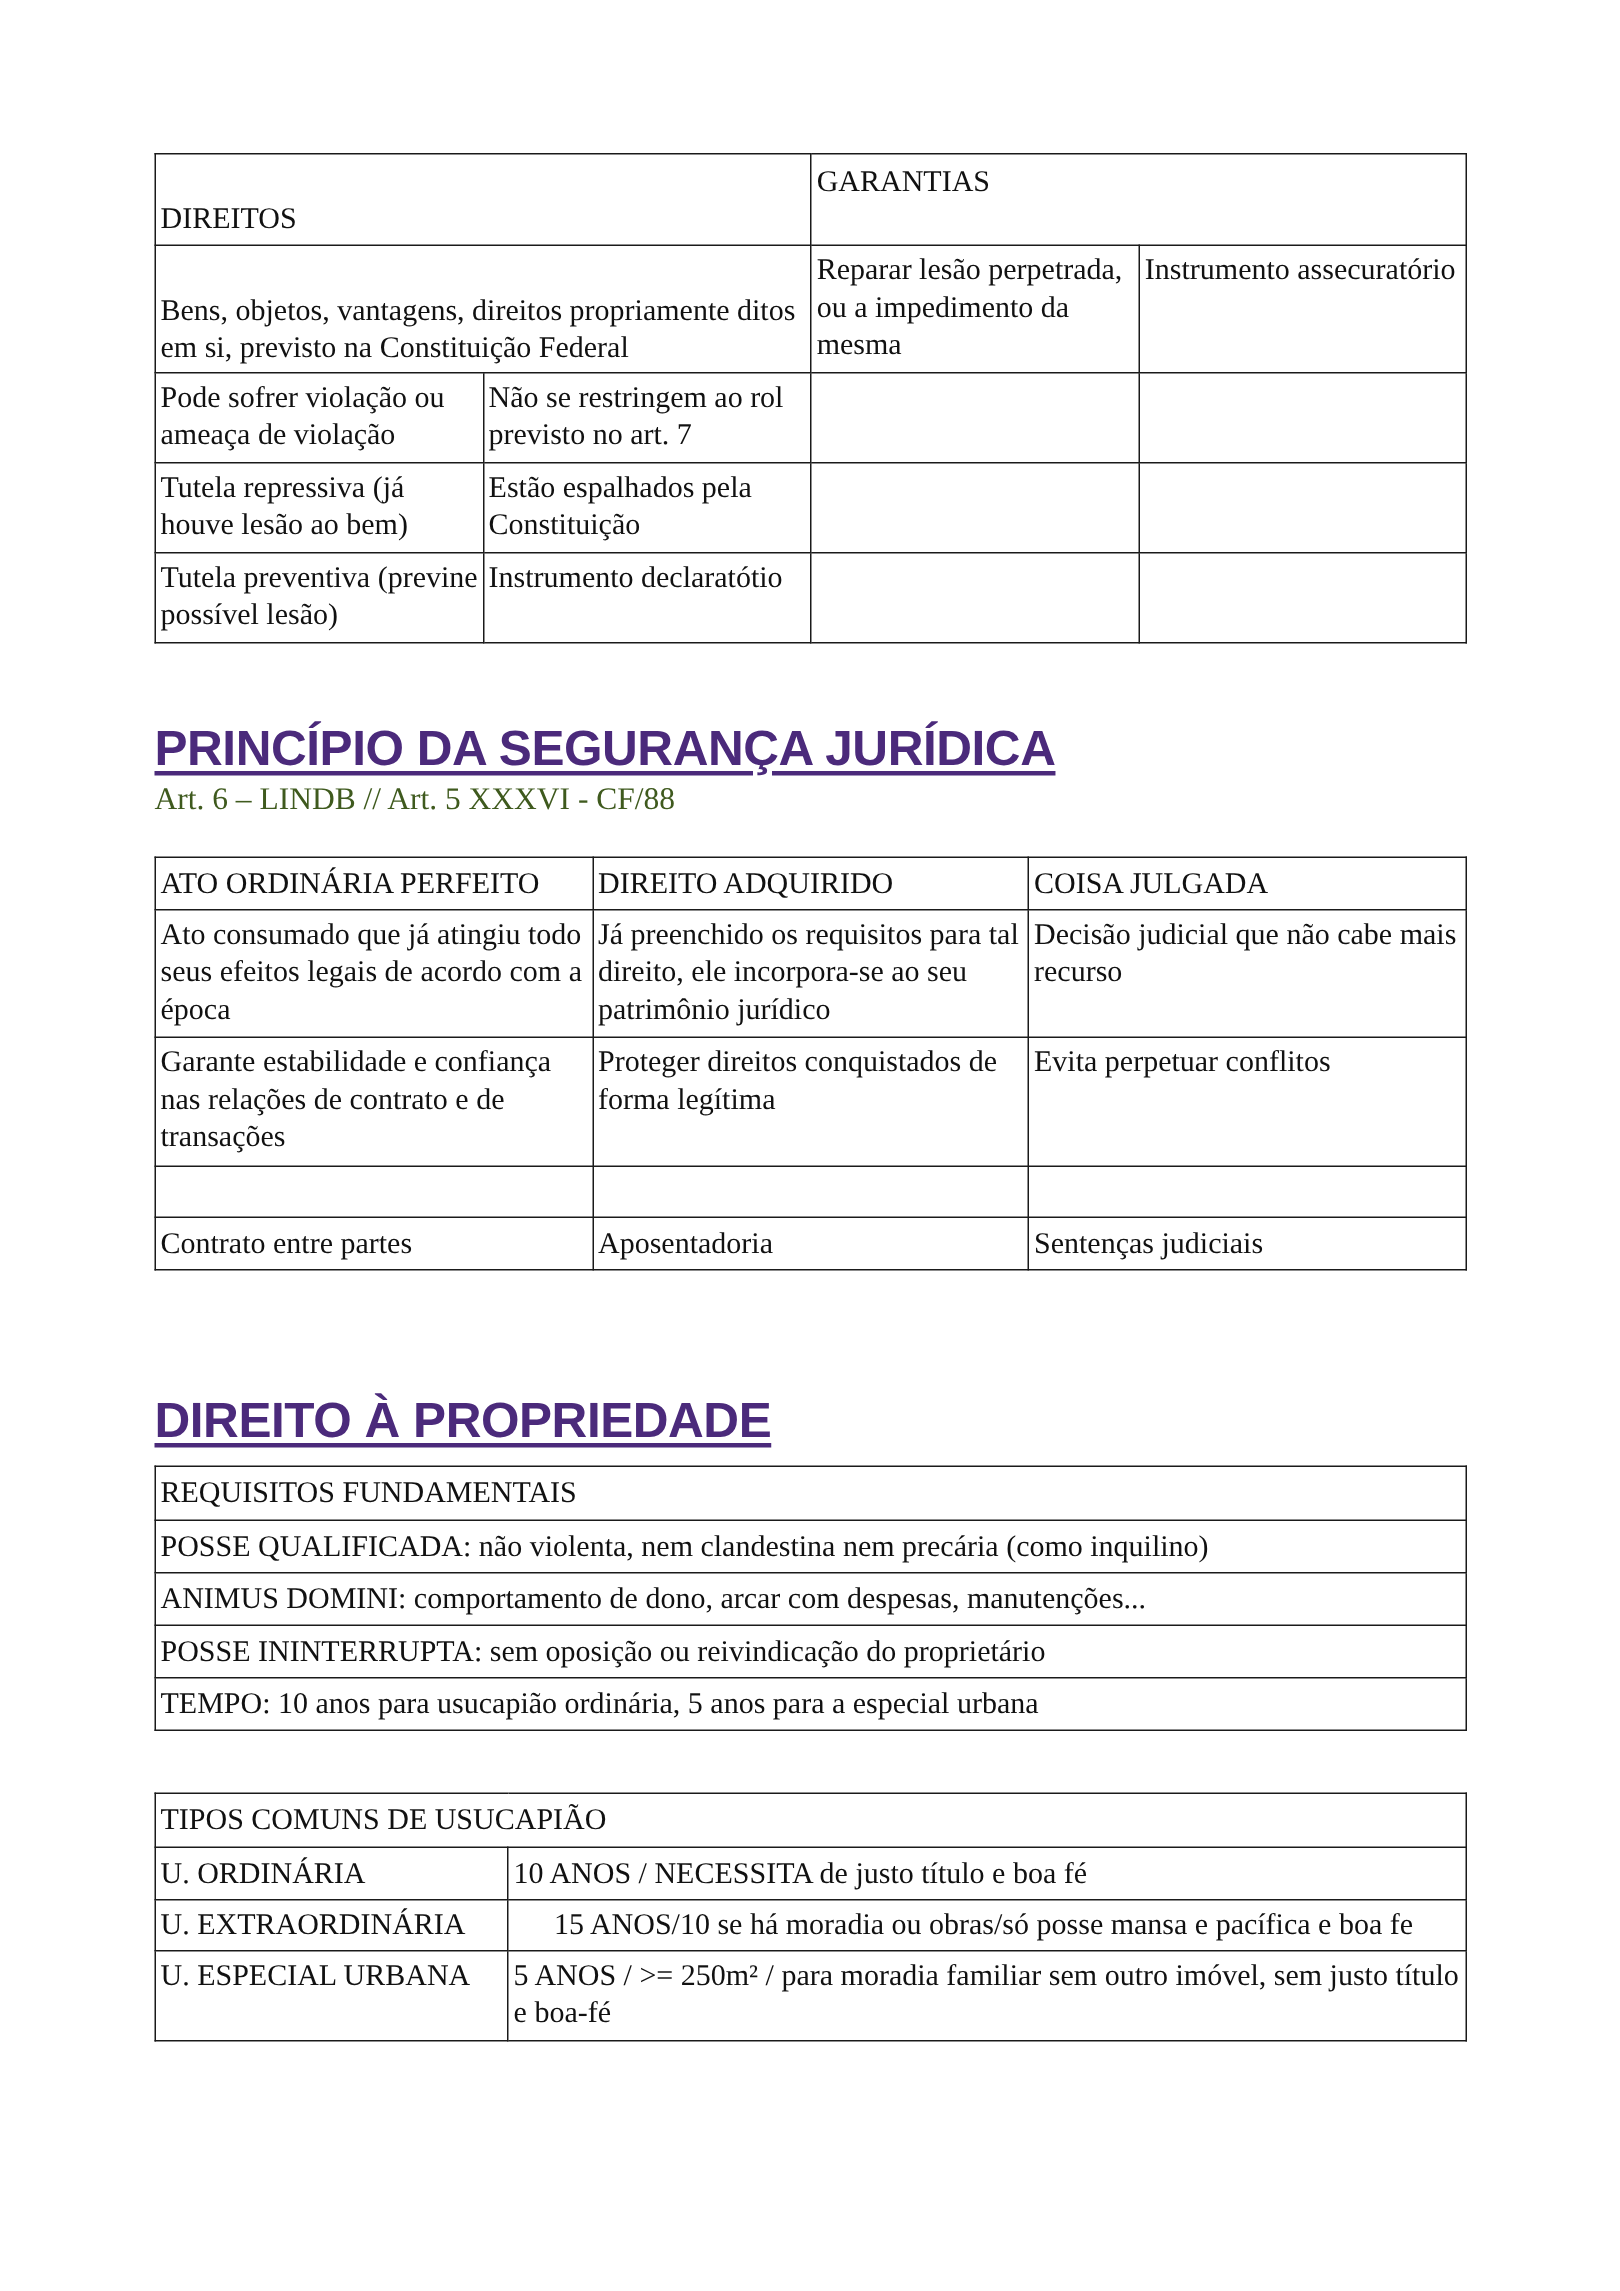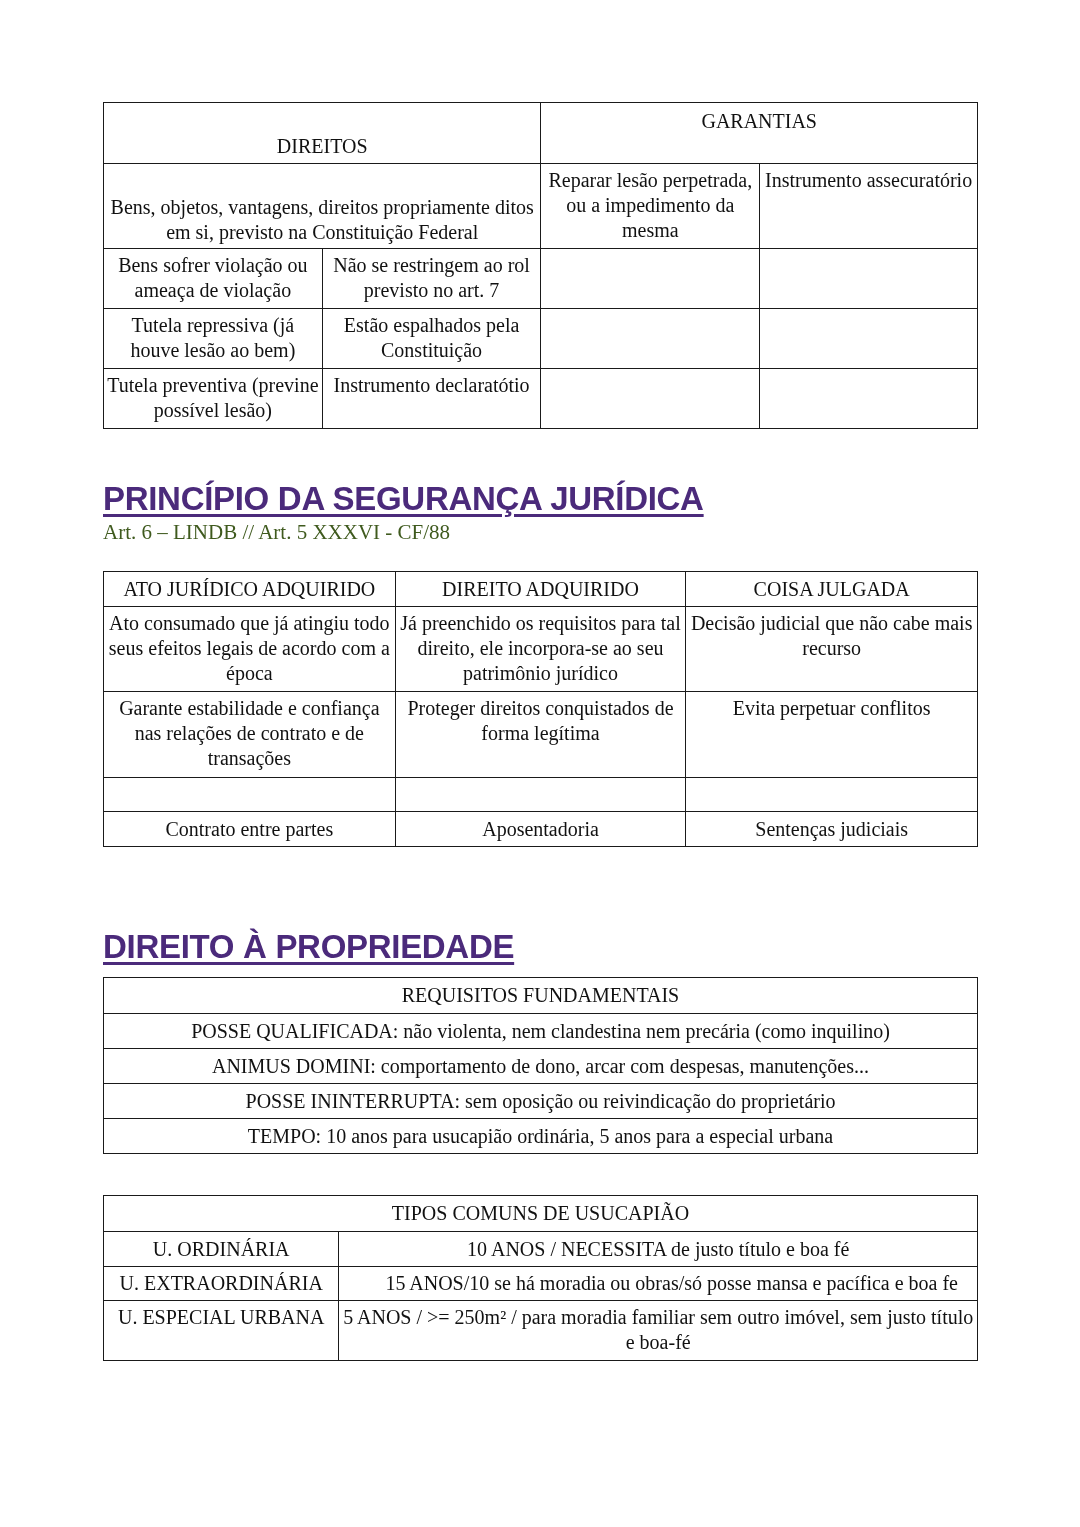--- a/index.html
+++ b/index.html
@@ -1,18 +1,18 @@
 <!DOCTYPE html>
 <html><head>
 <meta charset="utf-8">
 <style>
   html, body { margin: 0; padding: 0; background: #ffffff; }
   body { width: 1080px; height: 1527px; position: relative; font-family: "Liberation Serif", serif; color: #111; }
   table { border-collapse: collapse; position: absolute; left: 103px; width: 875px; }
-  td { border: 1.5px solid #1a1a1a; text-align: center; vertical-align: top; font-size: 20px; line-height: 25px; padding: 4px 3px; }
+  td { border: 1.5px solid #1a1a1a; vertical-align: top; font-size: 20px; line-height: 25px; padding: 4px 3px; }
   .heading { position: absolute; left: 103px; font-family: "Liberation Sans", sans-serif; font-weight: bold; font-size: 33px; color: #4b2a7b; text-decoration: underline; text-decoration-thickness: 3px; text-underline-offset: 4px; margin: 0; letter-spacing: -0.3px; text-align: center; }
   .subheading { position: absolute; left: 103px; font-size: 21px; color: #3f5a1e; margin: 0; }
   .vcenter { vertical-align: middle; }
 </style>
 </head>
 <body>
 
 <table style="top:102px;">
   <colgroup>
       <col style="width:219px">
@@ -24,21 +24,21 @@
       <tr style="height:61px;">
     <td colspan="2" style="vertical-align:bottom;padding-bottom:4px;">DIREITOS</td>
     <td colspan="2" style="padding-top:6px;">GARANTIAS</td>
   </tr>
   <tr style="height:85px;">
     <td colspan="2" style="vertical-align:bottom;padding-bottom:3px;">Bens, objetos, vantagens, direitos propriamente ditos em si, previsto na Constituição Federal</td>
     <td>Reparar lesão perpetrada, ou a impedimento da mesma</td>
     <td>Instrumento assecuratório</td>
   </tr>
   <tr style="height:60px;">
-    <td>Bens sofrer violação ou ameaça de violação</td>
+    <td>Pode sofrer violação ou ameaça de violação</td>
     <td>Não se restringem ao rol previsto no art. 7</td>
     <td></td>
     <td></td>
   </tr>
   <tr style="height:60px;">
     <td>Tutela repressiva (já houve lesão ao bem)</td>
     <td>Estão espalhados pela Constituição</td>
     <td></td>
     <td></td>
   </tr>
@@ -55,21 +55,21 @@
 <p class="subheading" style="top:520px;">Art. 6 – LINDB // Art. 5 XXXVI - CF/88</p>
 
 <table style="top:571px;">
   <colgroup>
       <col style="width:292px">
       <col style="width:291px">
       <col style="width:292px">
     </colgroup>
   <tbody>
       <tr style="height:35px;">
-    <td style="padding-top:5px;">ATO JURÍDICO ADQUIRIDO</td>
+    <td style="padding-top:5px;">ATO ORDINÁRIA PERFEITO</td>
     <td style="padding-top:5px;">DIREITO ADQUIRIDO</td>
     <td style="padding-top:5px;">COISA JULGADA</td>
   </tr>
   <tr style="height:85px;">
     <td>Ato consumado que já atingiu todo seus efeitos legais de acordo com a época</td>
     <td>Já preenchido os requisitos para tal direito, ele incorpora-se ao seu patrimônio jurídico</td>
     <td>Decisão judicial que não cabe mais recurso</td>
   </tr>
   <tr style="height:86px;">
     <td>Garante estabilidade e confiança nas relações de contrato e de transações</td>

